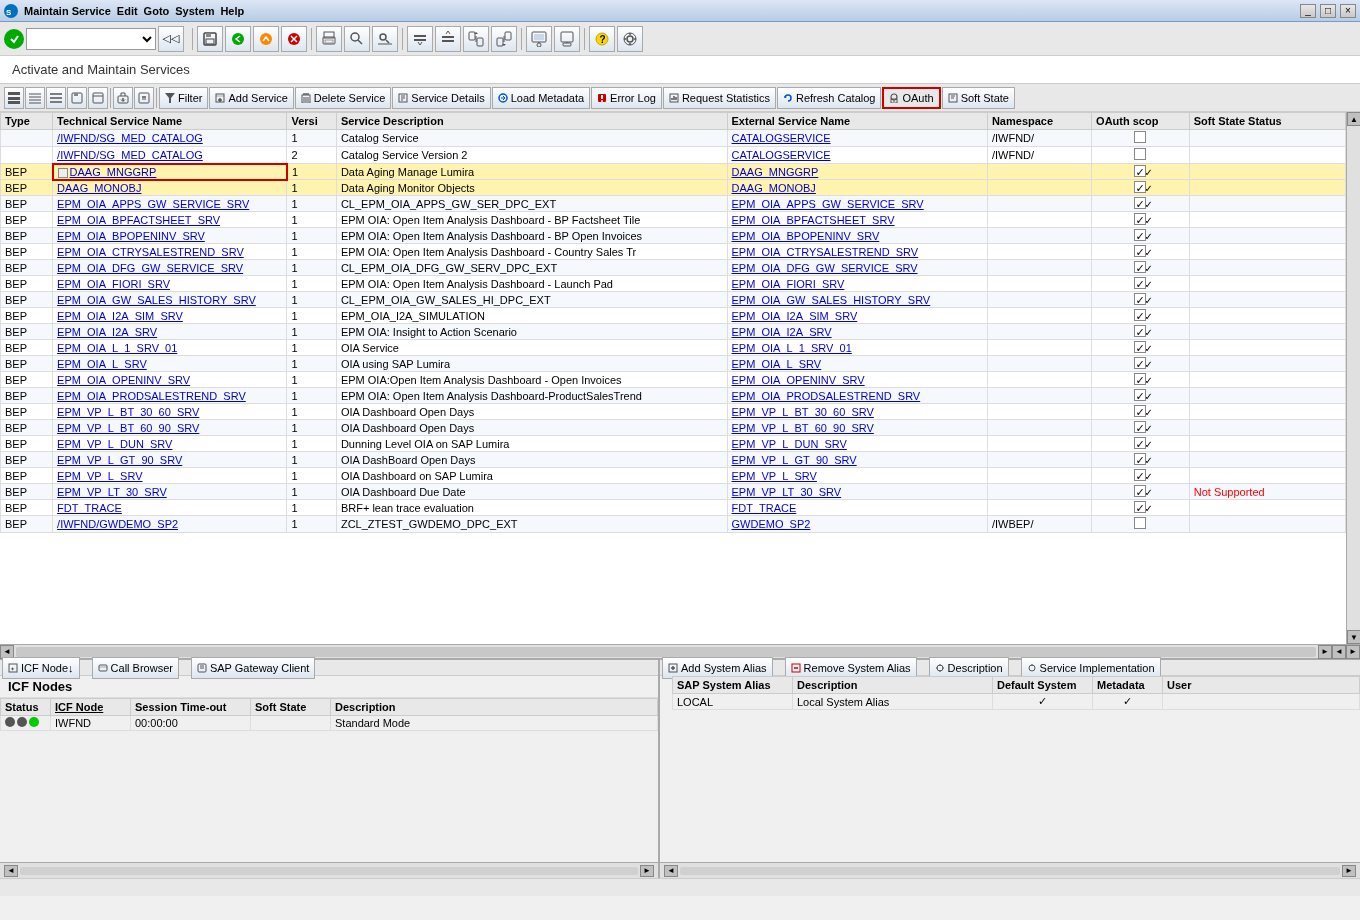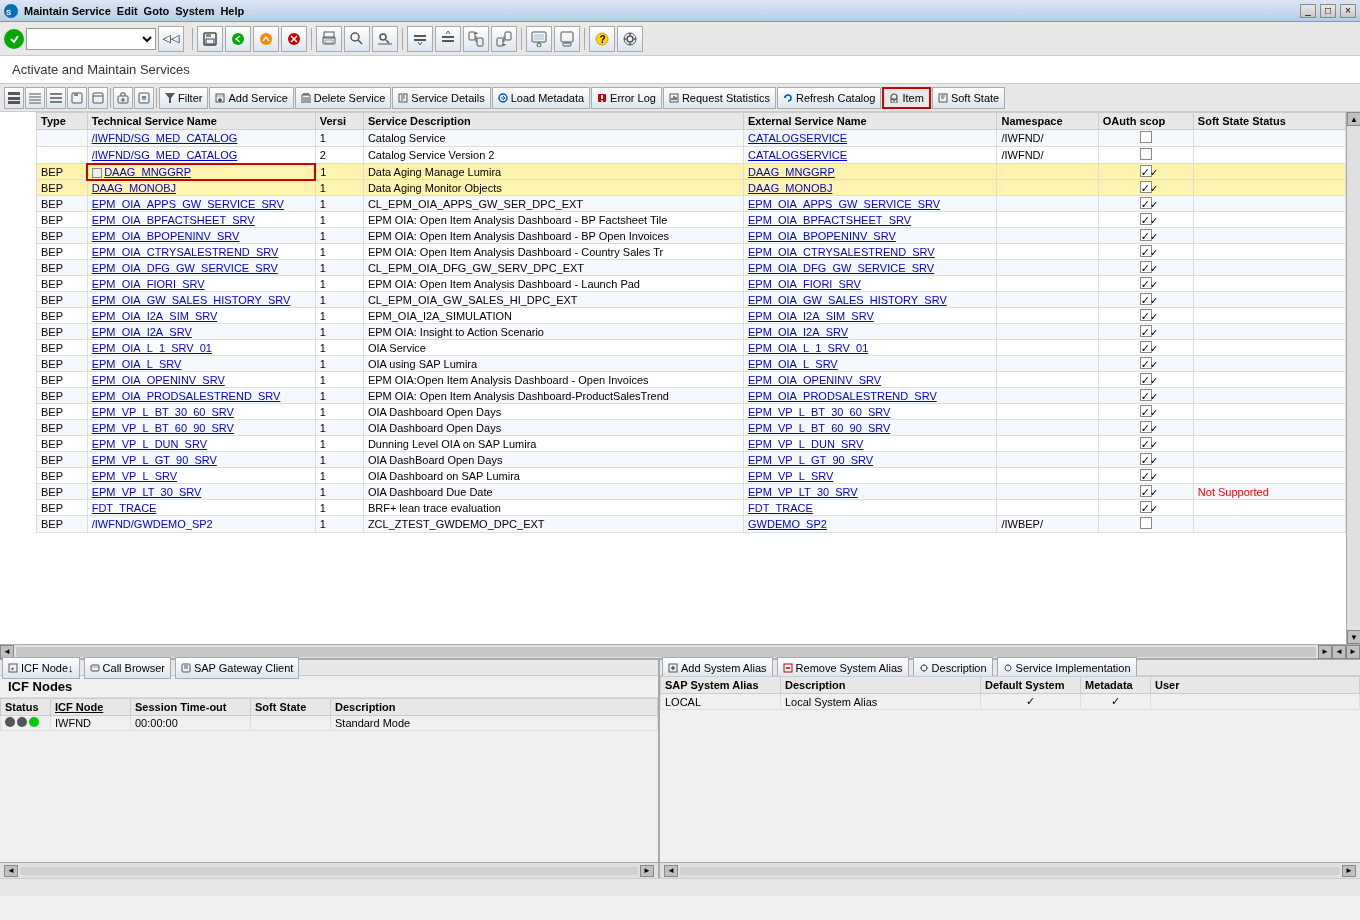--- a/index.html
+++ b/index.html
@@ -117,21 +117,21 @@
       flex: 1;
       display: flex;
       flex-direction: column;
     }
     .bottom-toolbar {
       background: #e8e8e8;
       height: 16px;
       display: flex;
       align-items: center;
       padding: 0 2px;
-      gap: 4px;
+      gap: 12px;
       border-bottom: 1px solid #ccc;
     }
     .bottom-title { font-size: 13px; font-weight: bold; padding: 3px 8px; border-bottom: 1px solid #ddd; }
     .bottom-table-area { flex: 1; overflow: hidden; }
 
     
     .status-bar {
       height: 18px;
       background: #e8e8e8;
       border-top: 1px solid #ccc;
@@ -154,21 +154,20 @@
     .main-content {
       display: flex;
       flex-direction: column;
       height: calc(920px - 22px - 20px - 34px - 32px - 28px - 18px);
     }
 
     .table-container {
       flex: 1;
       overflow: hidden;
       position: relative;
-      padding-left: 36px;
     }
 
     .table-scroll {
       height: 100%;
       overflow-y: auto;
       overflow-x: auto;
     }
     
     
     .chk { width: 12px; height: 12px; border: 1px solid #888; display: inline-block; background: white; }
@@ -452,21 +451,21 @@
         <polyline points="1,3 2,5 4,4" fill="#0055cc"></polyline>
       </svg>
     <span>Refresh Catalog</span>
   </div>
   <div class="action-btn active-tab" style="border:2px solid #cc0000;">
     <svg width="10" height="10" viewBox="0 0 10 10">
         <circle cx="5" cy="4" r="3" fill="none" stroke="#555" stroke-width="1.2"></circle>
         <rect x="2" y="6" width="6" height="4" fill="none" stroke="#555" stroke-width="1"></rect>
         <line x1="5" y1="7" x2="5" y2="9" stroke="#555" stroke-width="1"></line>
       </svg>
-    <span>Item</span>
+    <span>OAuth</span>
   </div>
   <div class="action-btn">
     <svg width="10" height="10" viewBox="0 0 10 10">
         <rect x="1" y="1" width="8" height="8" fill="none" stroke="#555" stroke-width="1"></rect>
         <line x1="3" y1="3" x2="7" y2="3" stroke="#555" stroke-width="1"></line>
         <line x1="3" y1="5" x2="6" y2="5" stroke="#555" stroke-width="1"></line>
       </svg>
     <span>Soft State</span>
   </div>
 </div>
@@ -723,21 +722,21 @@
               <td style="width: 180px;"><span style="color: rgb(0, 0, 204); text-decoration: underline; cursor: pointer;">FDT_TRACE</span></td>
               <td style="width: 38px;">1</td>
               <td style="width: 300px; max-width: 300px; overflow: hidden; text-overflow: ellipsis;">BRF+ lean trace evaluation</td>
               <td style="width: 200px;"><span style="color: rgb(0, 0, 204); text-decoration: underline; cursor: pointer;">FDT_TRACE</span></td>
               <td style="width: 80px;"></td>
               <td style="width: 75px; text-align: center;"><span class="chk checked">✓</span></td>
               <td style="width: 120px;"></td>
             </tr>
             <tr style="background: rgb(245, 248, 252);">
               <td style="width: 40px;">BEP</td>
-              <td style="width: 180px;"><span style="color: rgb(0, 0, 204); cursor: pointer;">/IWFND/GWDEMO_SP2</span></td>
+              <td style="width: 180px;"><span style="color: rgb(0, 0, 204); text-decoration: underline; cursor: pointer;">/IWFND/GWDEMO_SP2</span></td>
               <td style="width: 38px;">1</td>
               <td style="width: 300px; max-width: 300px; overflow: hidden; text-overflow: ellipsis;">ZCL_ZTEST_GWDEMO_DPC_EXT</td>
               <td style="width: 200px;"><span style="color: rgb(0, 0, 204); text-decoration: underline; cursor: pointer;">GWDEMO_SP2</span></td>
               <td style="width: 80px;">/IWBEP/</td>
               <td style="width: 75px; text-align: center;"><span class="chk"></span></td>
               <td style="width: 120px;"></td>
             </tr>
           </tbody>
       </table>
     </div>
@@ -850,21 +849,21 @@
         <span>Description</span>
       </div>
       <div class="action-btn">
         <svg width="10" height="10" viewBox="0 0 10 10">
             <circle cx="5" cy="5" r="3" fill="none" stroke="#555" stroke-width="1"></circle>
             <line x1="5" y1="1" x2="5" y2="3" stroke="#555" stroke-width="1"></line>
           </svg>
         <span>Service Implementation</span>
       </div>
     </div>
-    <div class="bottom-table-area" style="overflow:hidden;">
+    <div class="bottom-table-area" style="overflow:hidden;margin-left:12px;">
       <table class="data-table" style="width:100%;">
         <thead>
           <tr>
             <th style="width:120px;">SAP System Alias</th>
             <th style="width:200px;">Description</th>
             <th style="width:100px;">Default System</th>
             <th style="width:70px;">Metadata</th>
             <th>User</th>
           </tr>
         </thead>

